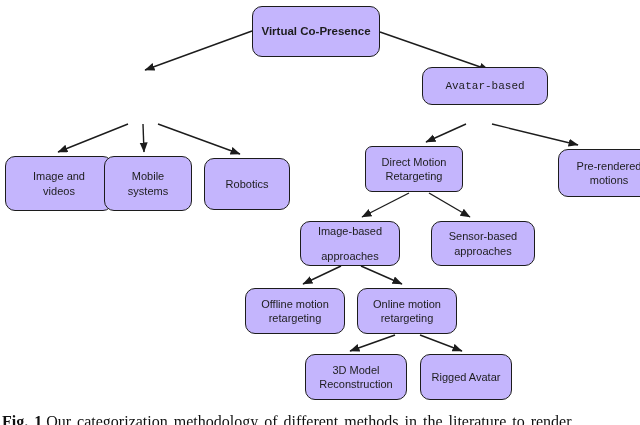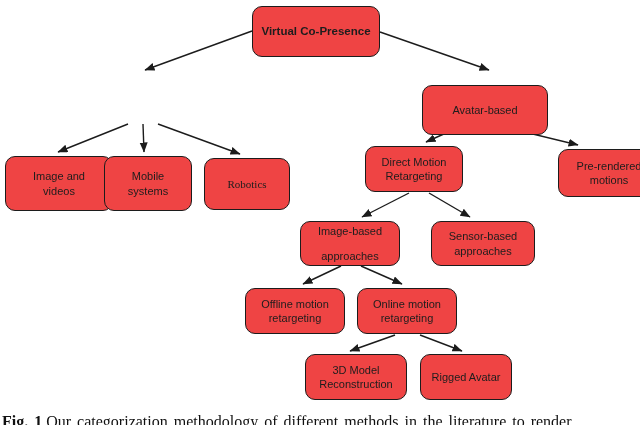--- a/index.html
+++ b/index.html
@@ -11,21 +11,21 @@
     font-family: "Liberation Sans", sans-serif;
   }
   .stage { position: absolute; inset: 0; width: 640px; height: 425px; }
   .edges { position: absolute; left: 0; top: 0; width: 640px; height: 425px; }
   .edge { stroke: #1c1c1c; stroke-width: 1.4; }
   .node {
     position: absolute;
     box-sizing: border-box;
     border: 1.6px solid #1c1c1c;
     border-radius: 10px;
-    background: #ef4444;
+    background: #c4b5fd;
     display: flex;
     flex-direction: column;
     justify-content: center;
     align-items: center;
     text-align: center;
     font-size: 11px;
     line-height: 14.5px;
     color: #1d1d1d;
     padding: 2px 4px;
   }
@@ -68,39 +68,39 @@
     <line class="edge" x1="361" y1="266" x2="402" y2="284" marker-end="url(#arrow)"></line>
     <line class="edge" x1="395" y1="335" x2="350" y2="351" marker-end="url(#arrow)"></line>
     <line class="edge" x1="420" y1="335" x2="462" y2="351" marker-end="url(#arrow)"></line>
   </svg>
 
   <div class="node root" style="left:252px; top:6px; width:128px; height:51px;">
     <span class="ln">Virtual Co-Presence</span>
   </div>
 
 
-  <div class="node" style="left:422px; top:85px; width:126px; height:50px;">
+  <div class="node" style="left:422px; top:67px; width:126px; height:38px;font-family:Liberation Mono, monospace;">
     <span class="ln">Avatar-based</span>
   </div>
 
   <div class="node" style="left:5px; top:156px; width:108px; height:55px;">
     <span class="ln">Image and</span>
     <span class="ln">videos</span>
   </div>
 
   <div class="node" style="left:104px; top:156px; width:88px; height:55px;">
     <span class="ln">Mobile</span>
     <span class="ln">systems</span>
   </div>
 
-  <div class="node" style="left:204px; top:158px; width:86px; height:52px;font-family:Liberation Serif, serif;">
+  <div class="node" style="left:204px; top:158px; width:86px; height:52px;">
     <span class="ln">Robotics</span>
   </div>
 
-  <div class="node" style="left:365px; top:146px; width:98px; height:46px;">
+  <div class="node" style="left:365px; top:146px; width:98px; height:46px;border-radius:7px;">
     <span class="ln">Direct Motion</span>
     <span class="ln">Retargeting</span>
   </div>
 
   <div class="node" style="left:558px; top:149px; width:102px; height:48px;">
     <span class="ln">Pre-rendered</span>
     <span class="ln">motions</span>
   </div>
 
   <div class="node" style="left:300px; top:221px; width:100px; height:45px;gap:10px;">

